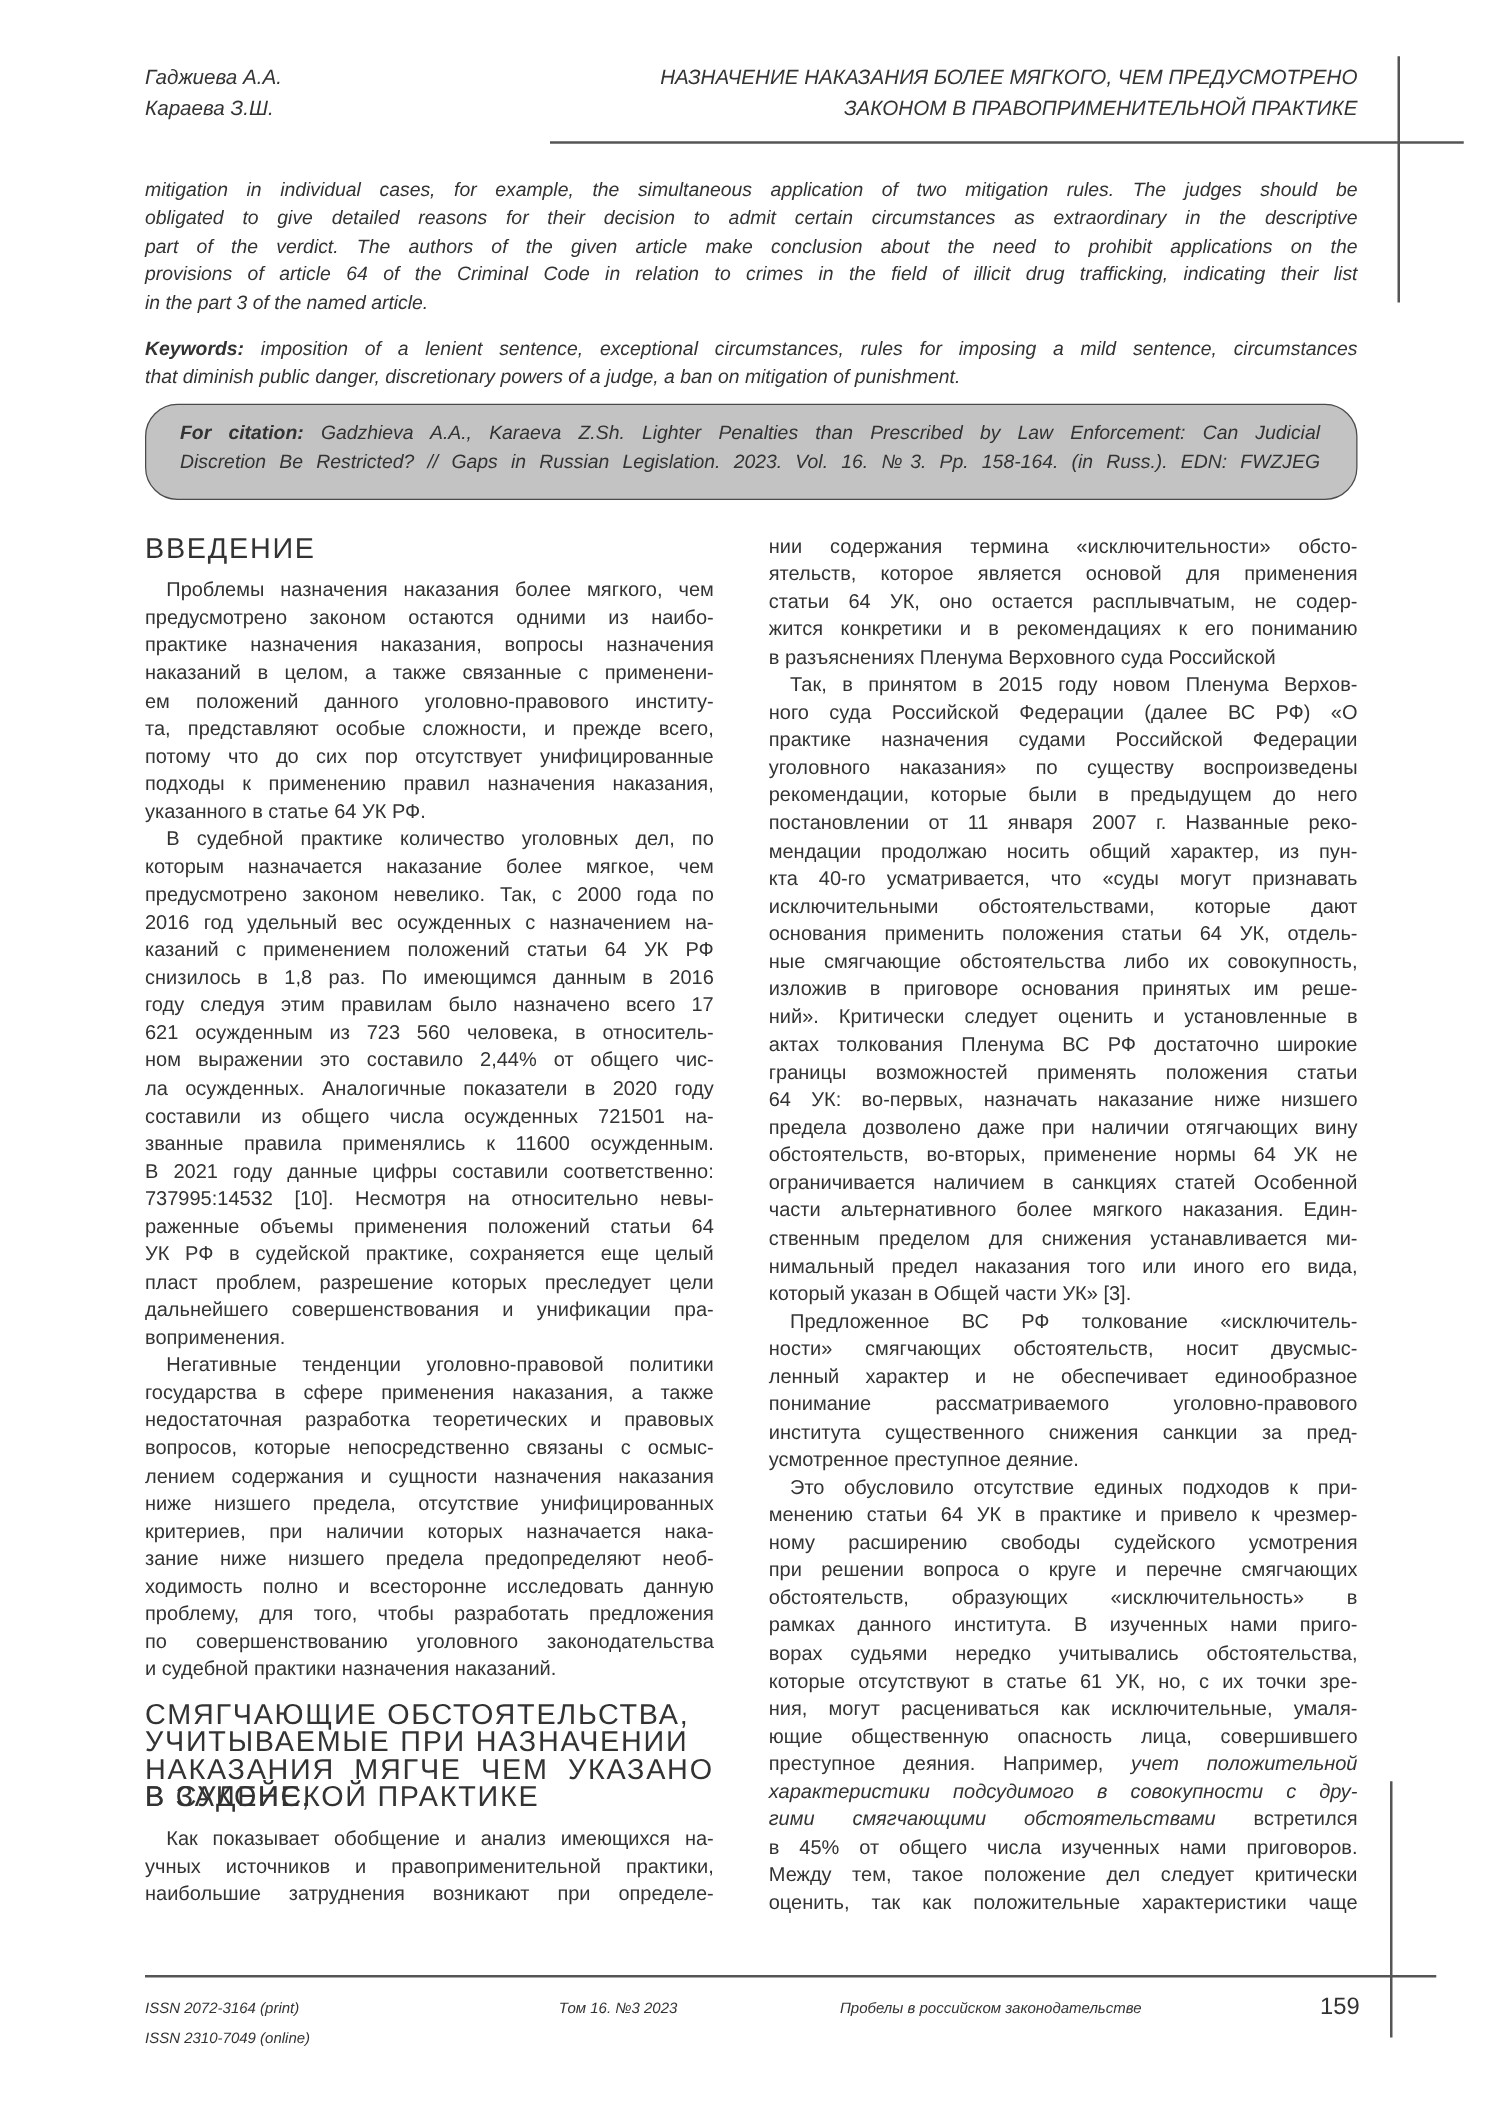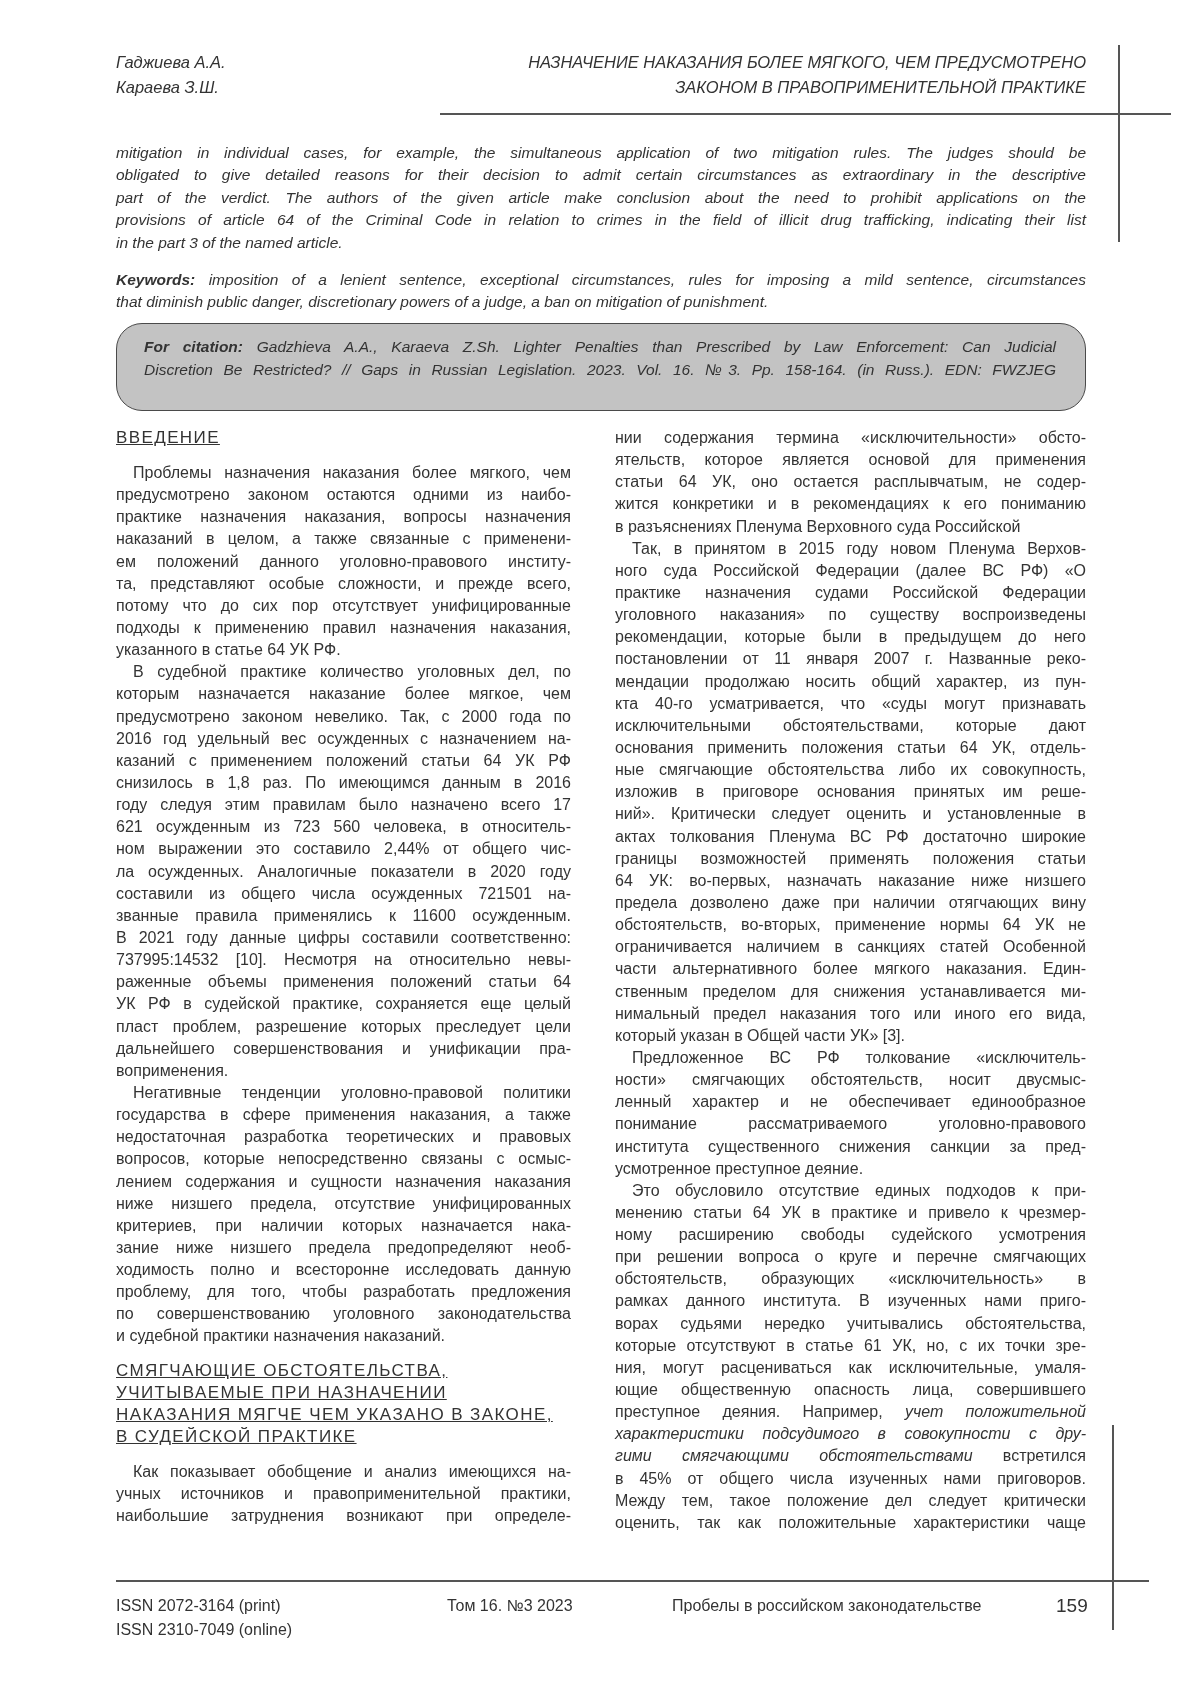--- a/index.html
+++ b/index.html
@@ -27,41 +27,41 @@
 
     
     .abstract{left:116px;top:142px;width:970px;font-style:italic;font-size:15.5px;}
     .abstract .ln{height:22.4px;line-height:22.4px;}
     .keywords{left:116px;top:269px;width:970px;font-style:italic;font-size:15.5px;}
     .keywords .ln{height:22px;line-height:22px;}
     .lbl{font-weight:bold;}
 
     
     .citation{
-      left:116px;top:323px;width:970px;height:88px;box-sizing:border-box;
+      left:116px;top:323px;width:970px;height:77px;box-sizing:border-box;
       background:var(--citation-bg);border:1.5px solid var(--citation-border);
       border-radius:26px;padding:11px 29px 0 27px;
       font-style:italic;font-size:15.5px;
     }
     .citation .ln{height:23px;line-height:23px;}
 
     
     .col{top:427px;font-size:16px;}
     .col-left{left:116px;width:455px;}
     .col-right{left:615px;width:471px;}
     .blk .ln{height:22.15px;line-height:22.15px;}
     .blk.p.indent .ln:first-child{text-indent:17px;}
     .blk.p.end .ln:last-child{text-align-last:left;}
     .blk.heading{margin:12px 0 13px 0;}
     .col > .blk.heading:first-child{margin-top:0;}
-    .blk.heading .ln{text-align-last:left;font-size:17px;letter-spacing:1.4px;height:22px;line-height:22px;text-decoration:underline;}
+    .blk.heading .ln{text-align-last:left;font-size:23px;letter-spacing:1.4px;height:22px;line-height:22px;}
     .em{font-style:italic;}
 
     
-    .ftr{top:1594px;font-size:16px;line-height:24px;}
+    .ftr{top:1594px;font-style:italic;font-size:12px;line-height:24px;}
     .ftr-issn{left:116px;}
     .ftr-issue{left:447px;}
     .ftr-journal{left:672px;}
     .ftr-page{left:1056px;font-style:normal;font-size:19px;text-align:right;}
   </style>
 </head>
 <body>
 
 <div class="abs hdr hdr-authors">
   <div>Гаджиева А.А.</div>

